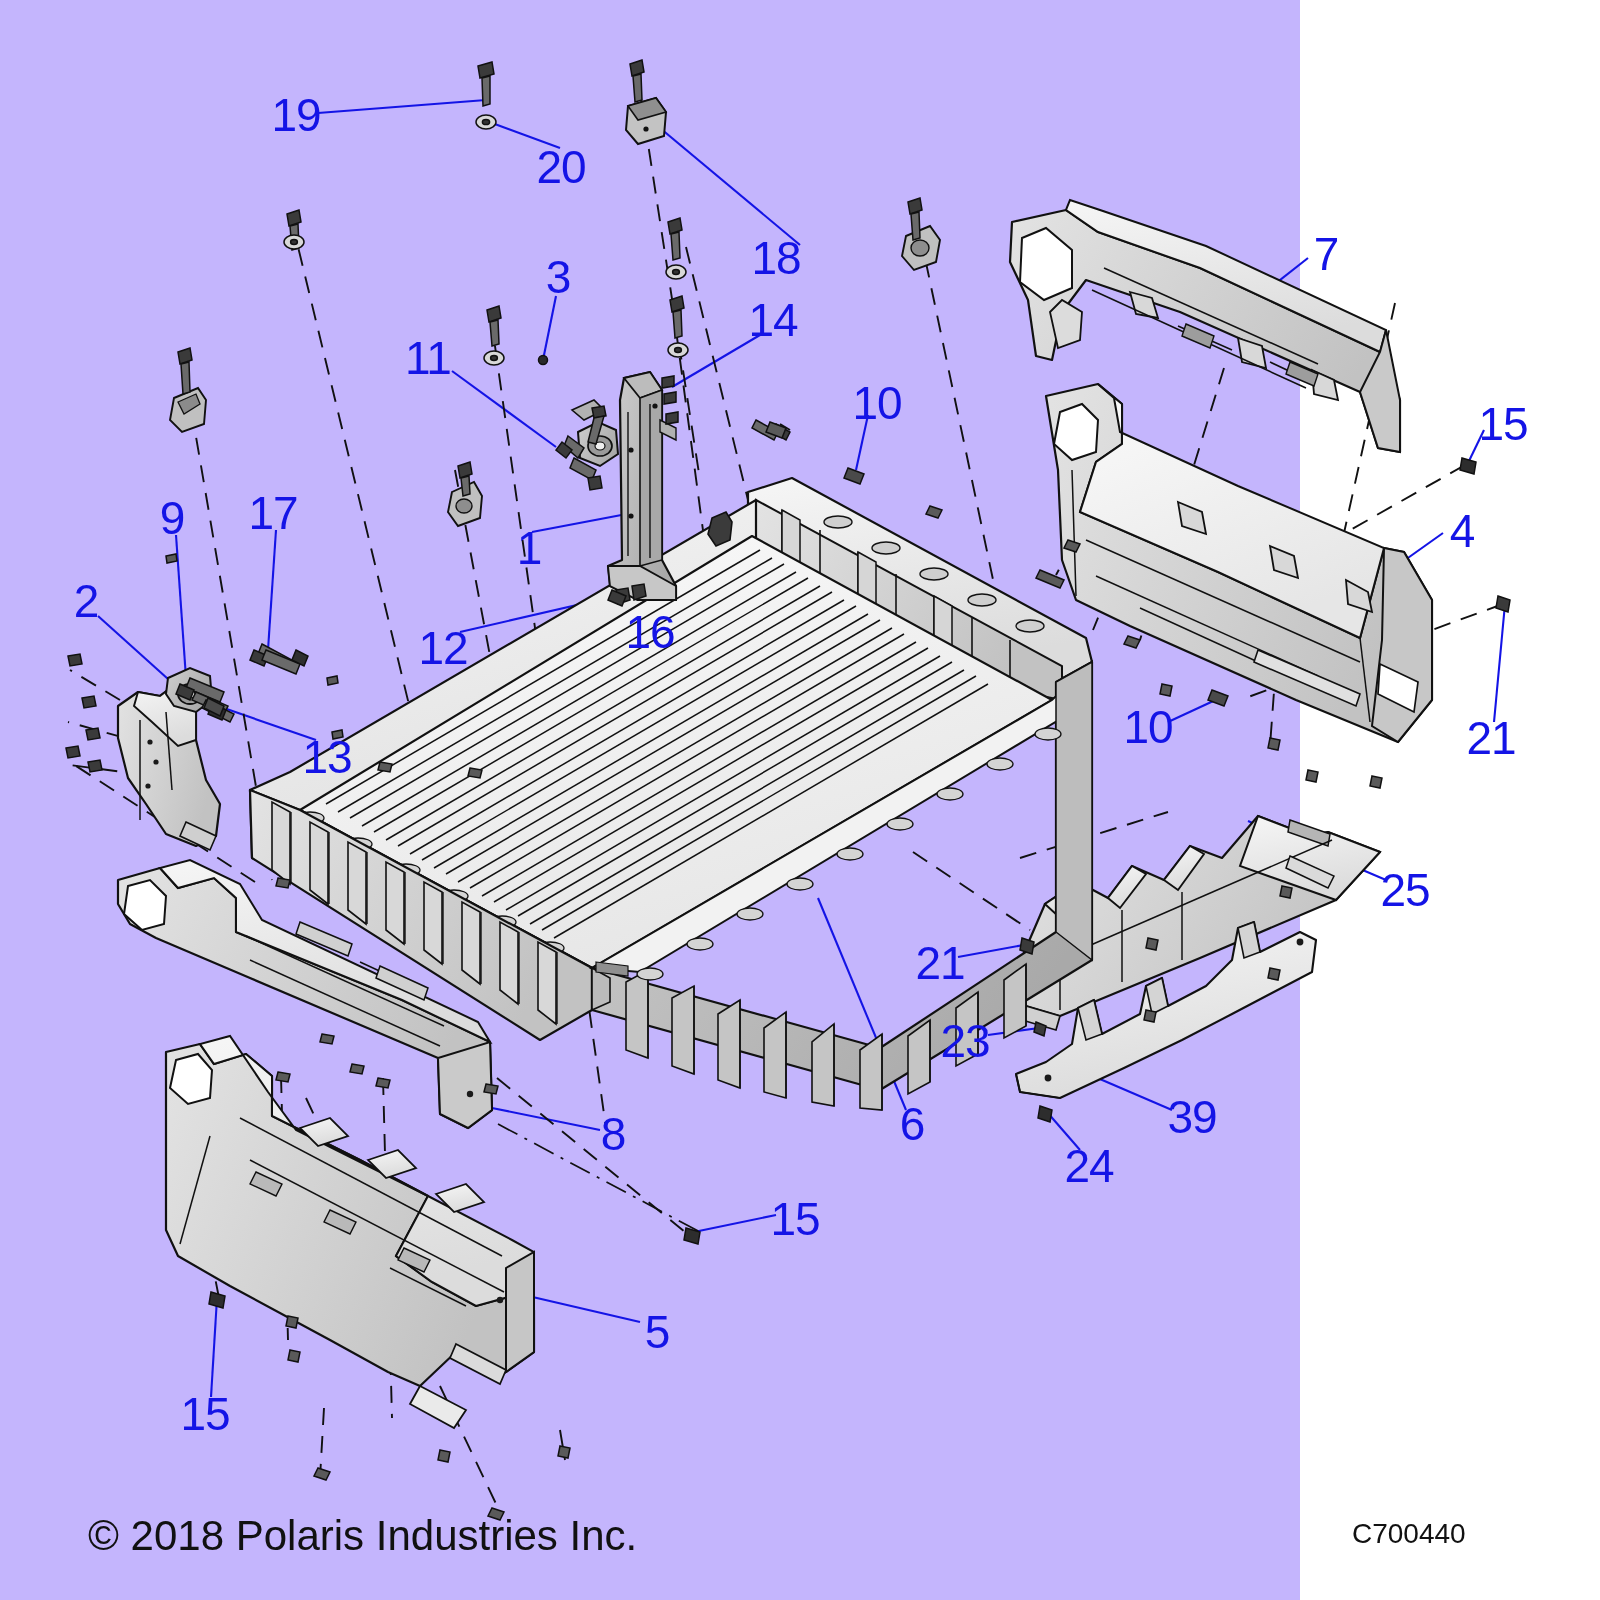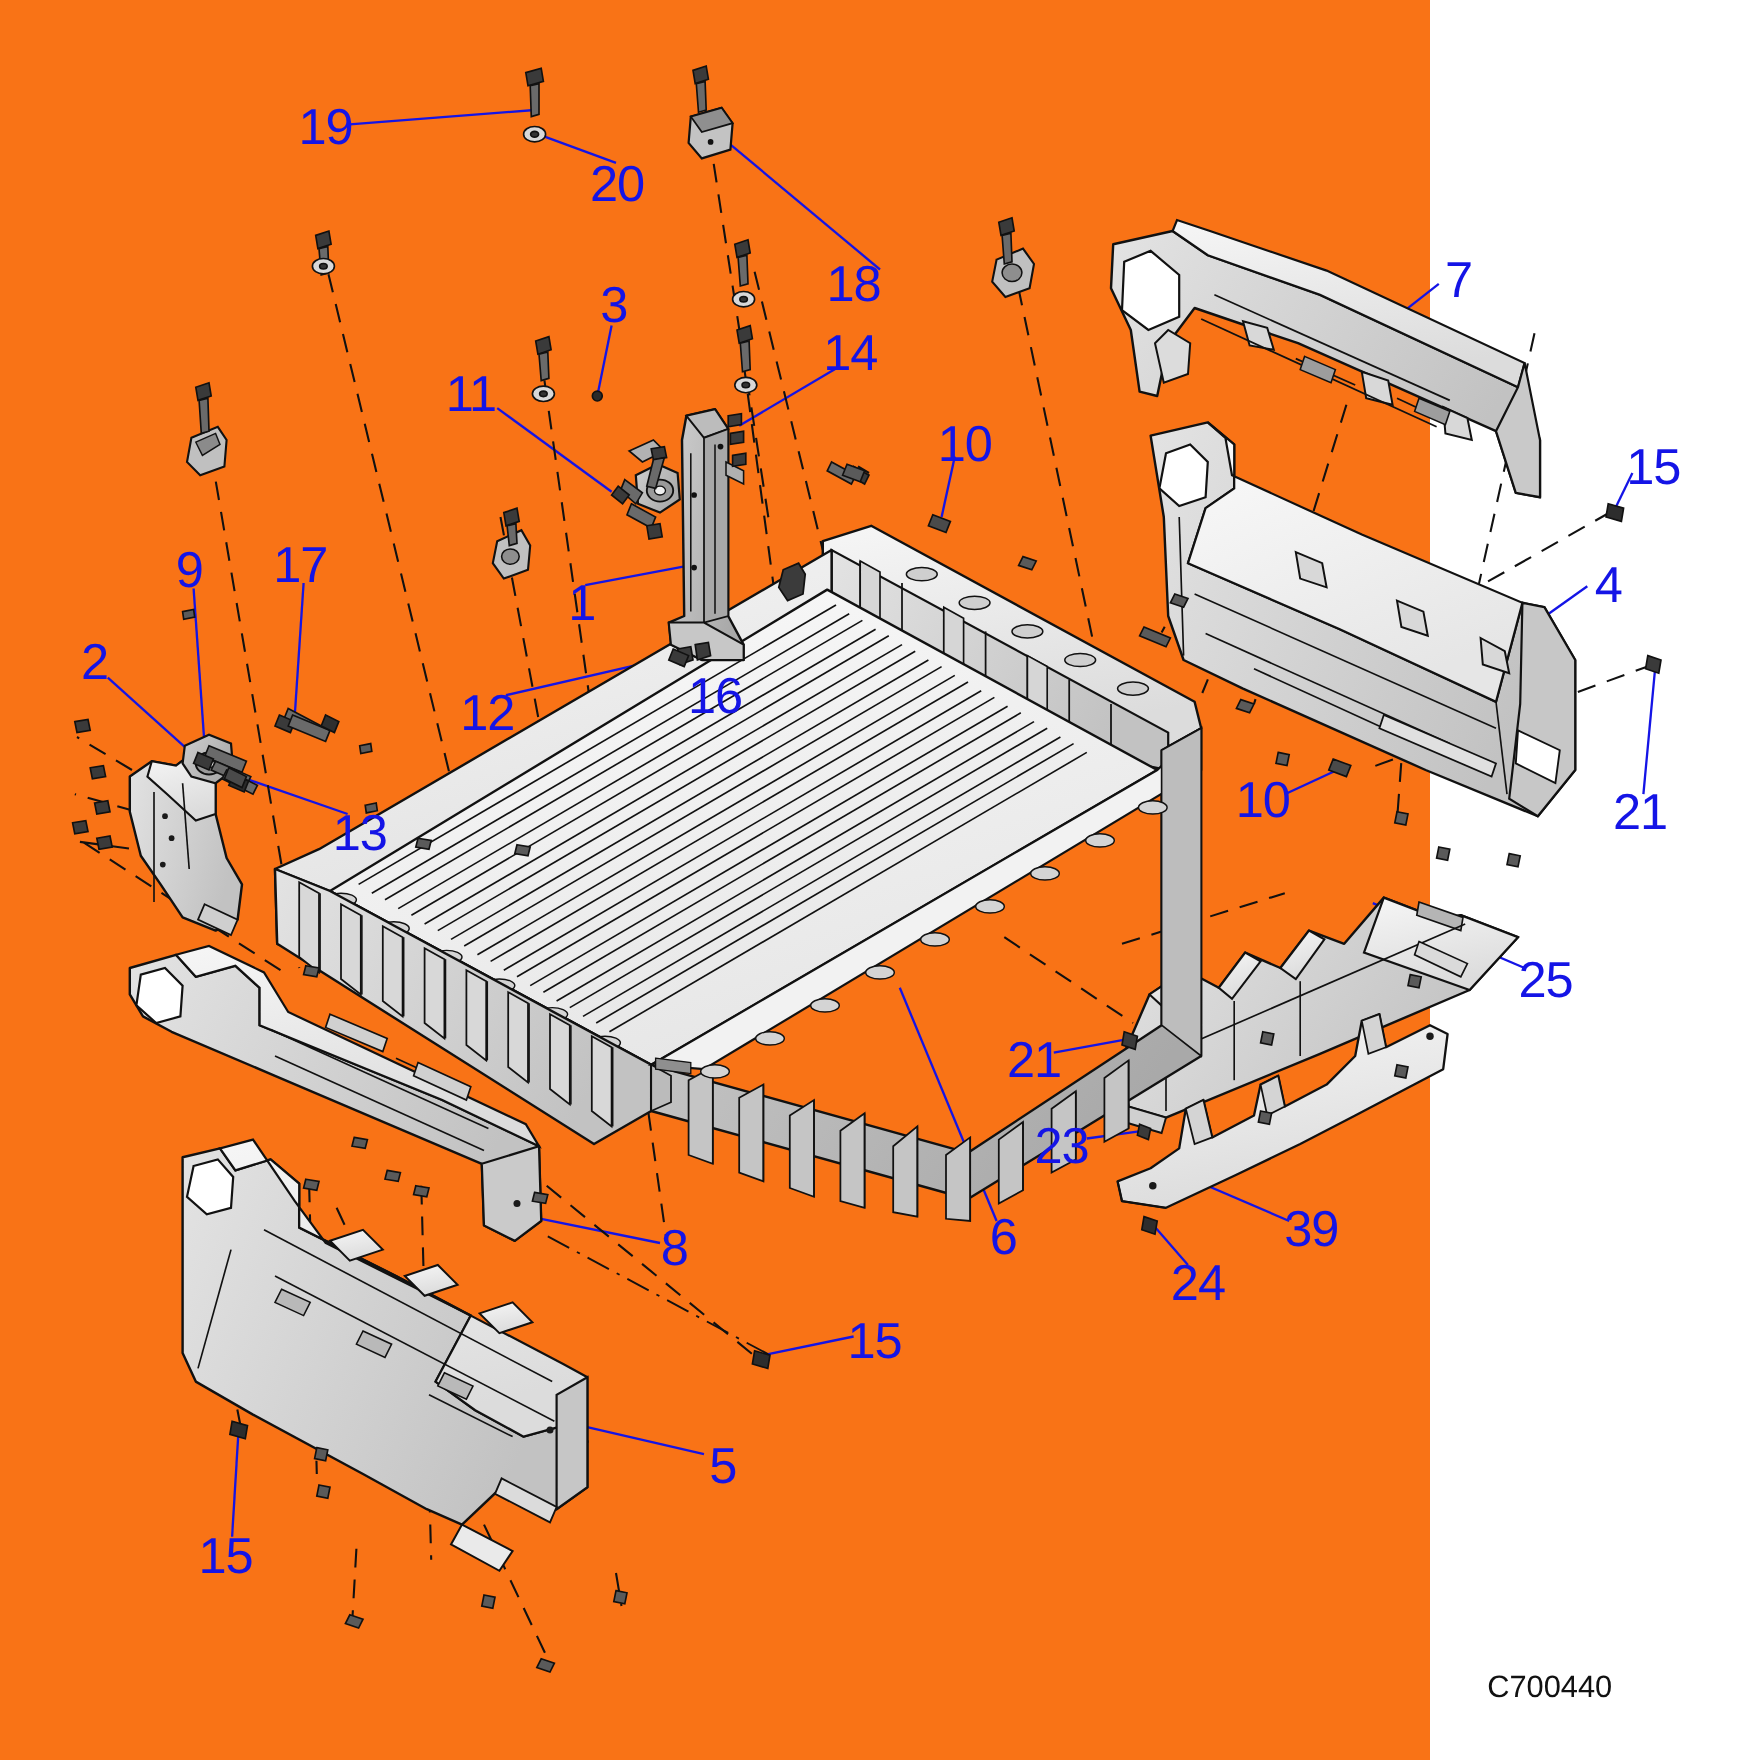--- a/index.html
+++ b/index.html
@@ -1,18 +1,18 @@
 <!DOCTYPE html>
 <html><head>
 <meta charset="utf-8">
 <title>Parts Diagram</title>
 <style>
   html,body{margin:0;padding:0;background:#ffffff;}
   body{width:1600px;height:1600px;overflow:hidden;font-family:"Liberation Sans",sans-serif;}
-  #stage{position:relative;width:1300px;height:1600px;background:#f97316;}
+  #stage{position:relative;width:1300px;height:1600px;background:#c4b5fd;}
   #art{position:absolute;left:0;top:0;width:1600px;height:1600px;}
   .callout{
     position:absolute;
     color:#1414e6;
     font-family:"Liberation Sans",sans-serif;
     font-size:46px;
     font-weight:400;
     line-height:1;
     letter-spacing:-1px;
     white-space:nowrap;
@@ -650,15 +650,16 @@
   <div class="callout" style="left:940px;top:963px;">21</div>
   <div class="callout" style="left:965px;top:1041px;">23</div>
   <div class="callout" style="left:912px;top:1124px;">6</div>
   <div class="callout" style="left:1192px;top:1117px;">39</div>
   <div class="callout" style="left:613px;top:1134px;">8</div>
   <div class="callout" style="left:1089px;top:1166px;">24</div>
   <div class="callout" style="left:795px;top:1219px;">15</div>
   <div class="callout" style="left:657px;top:1332px;">5</div>
   <div class="callout" style="left:205px;top:1414px;">15</div>
 
+  <div id="copyright">© 2018 Polaris Industries Inc.</div>
   <div id="docnum">C700440</div>
 
 </div>
 
 </body></html>

